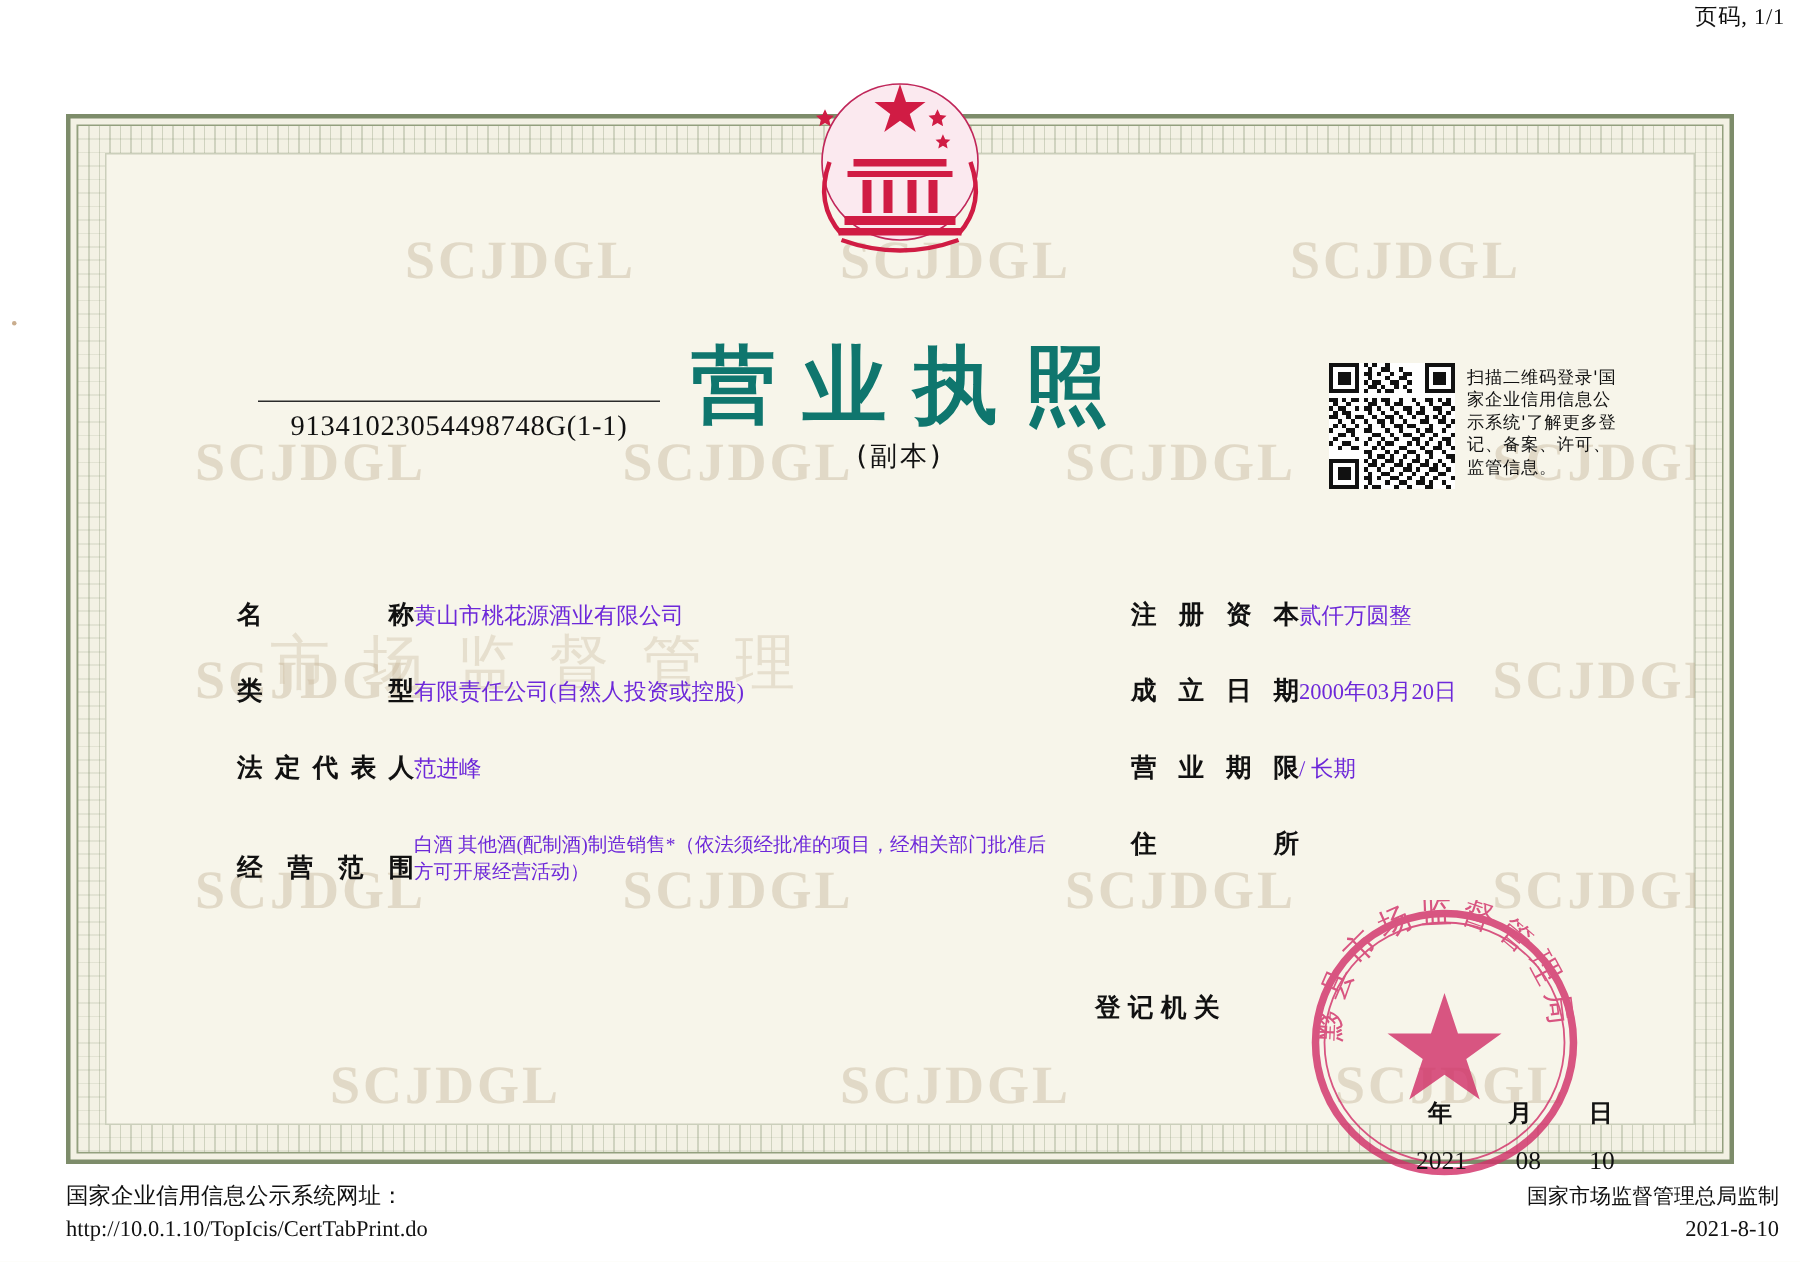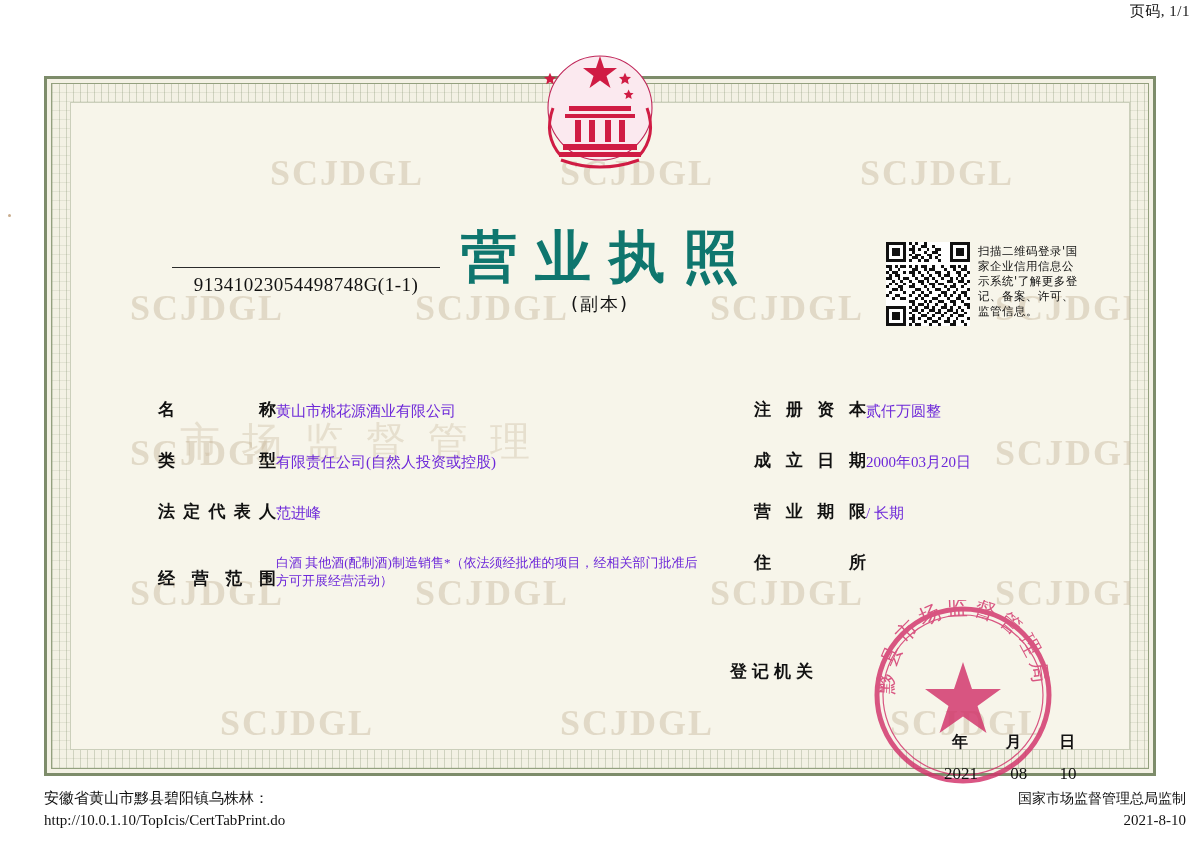--- a/index.html
+++ b/index.html
@@ -647,19 +647,19 @@
     </div>
     <div class="date-values">
       <span>2021</span>
       <span>08</span>
       <span>10</span>
     </div>
   </div>
 </div>
 
 <div class="footer-left">
-  <div>安徽省黄山市黟县碧阳镇乌株林：</div>
+  <div>国家企业信用信息公示系统网址：</div>
   <div>http://10.0.1.10/TopIcis/CertTabPrint.do</div>
 </div>
 <div class="footer-right">
   <div class="cn">国家市场监督管理总局监制</div>
   <div>2021-8-10</div>
 </div>
 
 </body></html>

